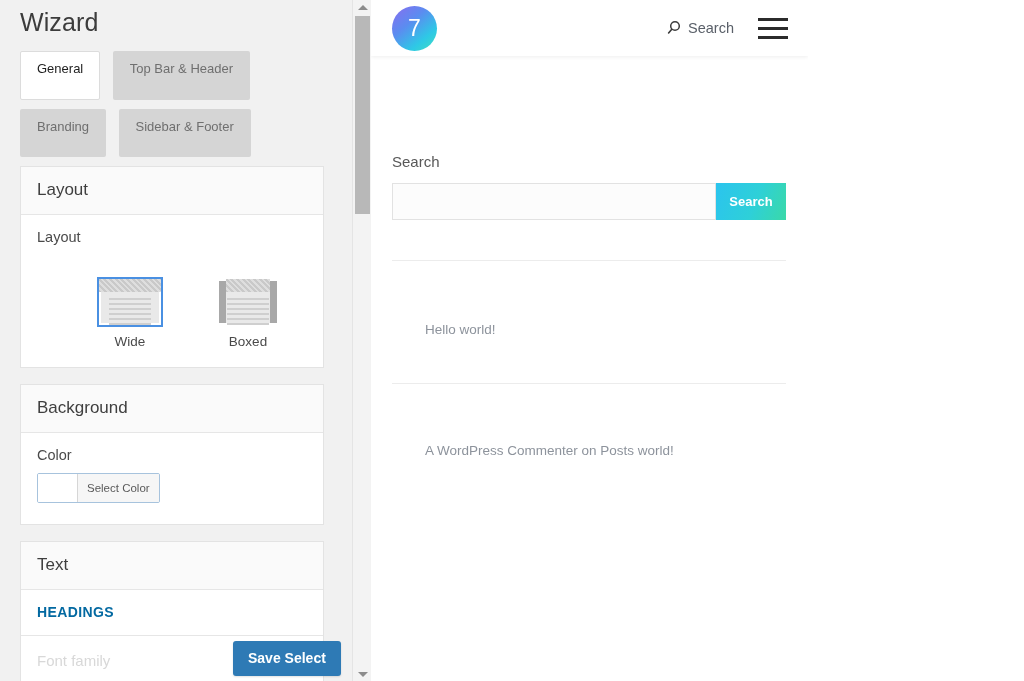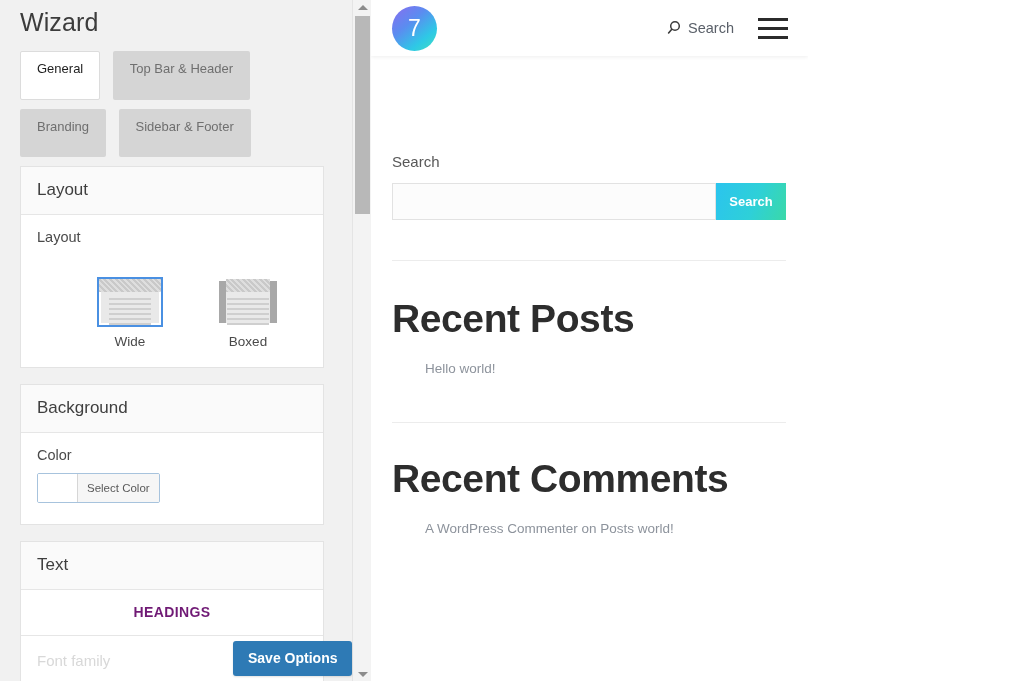--- a/index.html
+++ b/index.html
@@ -97,25 +97,24 @@
     border: 1px solid #a7c3dd; border-radius: 2px; overflow: hidden;
     height: 30px; cursor: pointer;
   }
   .color-swatch { width: 40px; background: #ffffff; border-right: 1px solid #d6d6d6; }
   .color-btn {
     background: #f6f6f6; color: #5a5a5a; font-size: 11.5px;
     display: flex; align-items: center; padding: 0 9px; white-space: nowrap;
   }
 
   .subhead {
-    font-size: 14px; color: #701a75; font-weight: bold;
+    font-size: 14px; color: #0369a1; font-weight: bold;
     letter-spacing: .4px;
     padding: 14px 16px 15px 16px;
     border-bottom: 1px solid #e6e6e6;
-    text-align: center;
   }
   .muted-row {
     padding: 16px 16px 20px 16px;
     font-size: 15px; color: #d8d8d8;
   }
 
   
   #save-options {
     position: absolute; left: 233px; top: 641px;
     background: #2e7ab5; color: #ffffff;
@@ -271,21 +270,21 @@
       </div>
 
       <div class="panel">
         <div class="panel-head">Text</div>
         <div class="subhead">HEADINGS</div>
         <div class="muted-row">Font family</div>
       </div>
 
     </div>
 
-    <button id="save-options">Save Options</button>
+    <button id="save-options">Save Select</button>
 
     <div id="wizard-scrollbar">
       <div class="sb-arrow up">
           <i></i>
         </div>
       <div id="sb-thumb"></div>
       <div class="sb-arrow down">
           <i></i>
         </div>
     </div>
@@ -318,28 +317,26 @@
       <div class="widget-title">Search</div>
       <div class="searchform">
         <input type="text" placeholder="" style="">
         <button>Search</button>
       </div>
 
       <div style="height:40px"></div>
       <hr class="sep">
       <div style="height:38px"></div>
 
-      <div class="big-heading">Recent Posts</div>
       <div style="height:23px"></div>
       <div class="entry-link">Hello world!</div>
 
       <div style="height:46px"></div>
       <hr class="sep">
       <div style="height:36px"></div>
 
-      <div class="big-heading">Recent Comments</div>
       <div style="height:23px"></div>
       <div class="entry-link">A WordPress Commenter on Posts world!</div>
 
     </div>
   </div>
 
 </div>
 
 </body></html>

